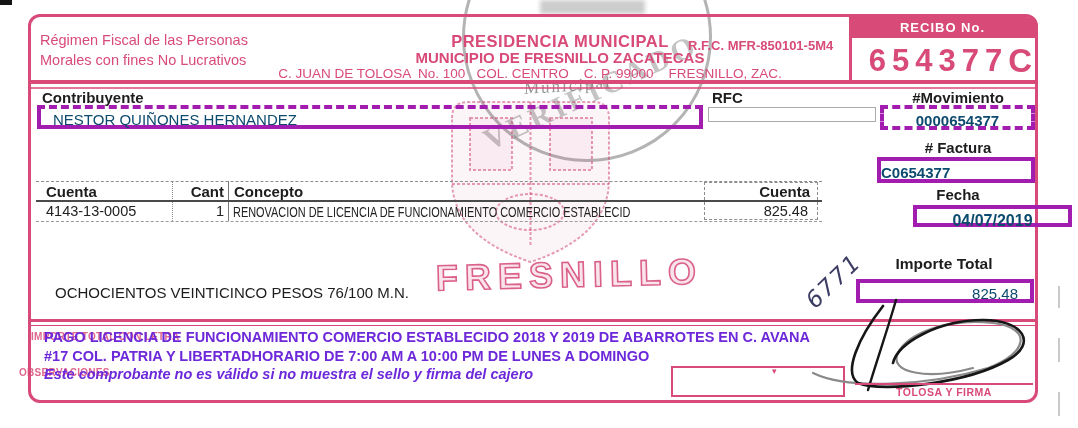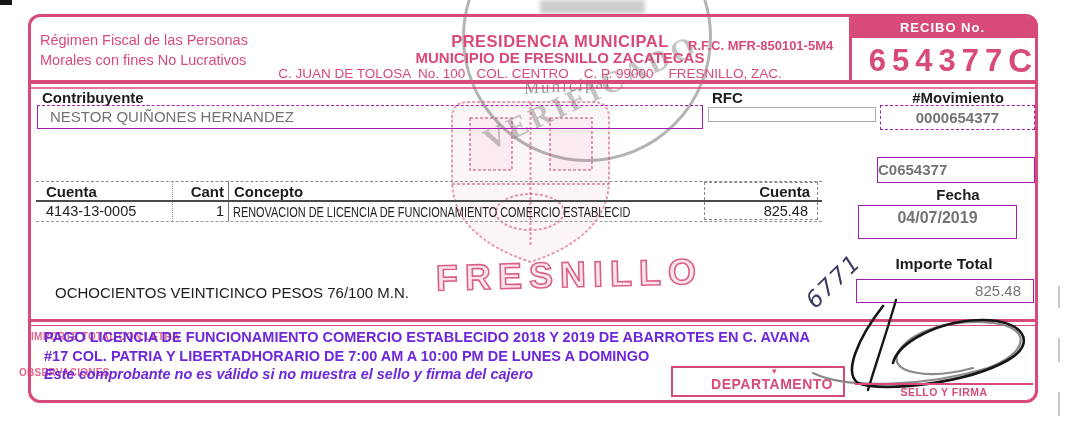--- a/index.html
+++ b/index.html
@@ -24,32 +24,32 @@
   .recibo-banner{left:849px;top:17px;width:187px;height:21px;background:var(--pink);color:#ffffff;
     font-size:13px;font-weight:bold;line-height:21px;text-align:center;letter-spacing:1px;
     border-top-right-radius:9px;}
   .recibo-divider{left:849px;top:38px;height:44px;border-left:3px solid var(--pink);}
   .recibo-row{left:856px;top:40px;width:176px;height:42px;display:flex;justify-content:flex-end;
     align-items:center;color:var(--pink);font-weight:bold;}
   .recibo-num{font-size:31px;letter-spacing:6px;}
   .recibo-ser{font-size:33px;}
 
   .lbl{font-weight:bold;font-size:15px;color:var(--ink);}
-  .fieldbox{border:1px solid #a21caf;box-sizing:border-box;font-size:15px;color:#737373;}
+  .fieldbox{border:4px solid #a21caf;box-sizing:border-box;font-size:15px;color:#0c4a6e;}
   .contrib-lbl{left:42px;top:89px;}
   .contrib-box{left:37px;top:105px;width:666px;height:24px;line-height:22px;padding-left:12px;border-style:dashed solid solid solid;}
   .rfc-lbl{left:712px;top:89px;}
   .rfc-box{left:708px;top:107px;width:166px;height:13px;border:1px solid #ababab;}
   .mov-lbl{left:878px;top:89px;width:160px;}
   .mov-box{left:880px;top:105px;width:155px;height:25px;line-height:23px;text-align:center;
     font-weight:bold;border-style:dashed;}
   .fact-lbl{left:878px;top:139px;width:160px;}
   .fact-box{left:877px;top:157px;width:158px;height:26px;line-height:24px;font-weight:bold;}
   .fecha-lbl{left:878px;top:186px;width:160px;}
-  .fecha-box{left:858px;top:205px;width:159px;height:34px;line-height:24px;text-align:center;
+  .fecha-box{left:913px;top:205px;width:159px;height:22px;line-height:24px;text-align:center;
     font-weight:bold;font-size:16px;}
 
   .tline-top{left:36px;top:181px;width:786px;border-top:1px dashed #8d8d8d;}
   .tline-hdr{left:36px;top:200px;width:786px;border-top:2px solid #4a4a4a;}
   .tline-bot{left:36px;top:221px;width:786px;border-top:1px dashed #9a9a9a;}
   .tv1{left:172px;top:181px;height:40px;border-left:1px dotted #8d8d8d;}
   .tv2{left:228px;top:181px;height:40px;border-left:1px solid #777;}
   .imp-col-box{left:704px;top:182px;width:114px;height:38px;border:1px dashed #8d8d8d;box-sizing:border-box;}
   .th-cuenta{left:46px;top:183px;}
   .th-cant{left:186px;top:183px;width:38px;text-align:right;}
@@ -154,20 +154,21 @@
 
   <div class="abs lbl contrib-lbl">Contribuyente</div>
   <div class="abs fieldbox contrib-box">NESTOR QUIÑONES HERNANDEZ</div>
 
   <div class="abs lbl rfc-lbl">RFC</div>
   <div class="abs rfc-box"></div>
 
   <div class="abs lbl ctr mov-lbl">#Movimiento</div>
   <div class="abs fieldbox mov-box">0000654377</div>
 
+  <div class="abs lbl ctr fact-lbl"># Factura</div>
   <div class="abs fieldbox fact-box">C0654377</div>
 
   <div class="abs lbl ctr fecha-lbl">Fecha</div>
   <div class="abs fieldbox fecha-box">04/07/2019</div>
 
   <div class="abs tline-top"></div>
   <div class="abs tv1"></div>
   <div class="abs tv2"></div>
   <div class="abs imp-col-box"></div>
   <div class="abs lbl th-cuenta">Cuenta</div>
@@ -190,24 +191,23 @@
 
   <div class="abs bot-sep"></div>
   <div class="abs underlabel ul-letra">IMPORTE TOTAL CON LETRA</div>
   <div class="abs underlabel ul-obs">OBSERVACIONES</div>
   <div class="abs fline fline1">PAGO LICENCIA DE FUNCIONAMIENTO COMERCIO ESTABLECIDO 2018 Y 2019 DE ABARROTES EN C. AVANA</div>
   <div class="abs fline fline2">#17 COL. PATRIA Y LIBERTADHORARIO DE 7:00 AM A 10:00 PM DE LUNES A DOMINGO</div>
   <div class="abs fline fline3">Este comprobante no es válido si no muestra el sello y firma del cajero</div>
 
   <div class="abs depto-box">
     <span class="depto-arrow">▾</span>
-    <span class="depto-lbl">DEPARTAMENTO</span>
   </div>
 
   <svg class="abs sig" width="252" height="98" viewBox="0 0 252 98">
     <path d="M25,75 C60,92 140,88 200,70 C240,55 245,30 205,25 C160,20 120,35 110,55 C100,75 140,82 185,70" fill="none" stroke="#8a8a8a" stroke-width="2.2" stroke-linecap="round"></path>
     <path d="M95,8 C70,40 55,75 70,85 C95,95 180,85 220,62 C250,45 235,22 195,22 C150,22 110,45 105,65" fill="none" stroke="#161616" stroke-width="2.6" stroke-linecap="round"></path>
     <path d="M108,2 C100,30 88,65 80,92" fill="none" stroke="#161616" stroke-width="2.4" stroke-linecap="round"></path>
   </svg>
   <div class="abs sello-line"></div>
-  <div class="abs sello-lbl">SELLO Y FIRMA</div>
+  <div class="abs sello-lbl">TOLOSA Y FIRMA</div>
 
 </div>
 
 </body></html>

